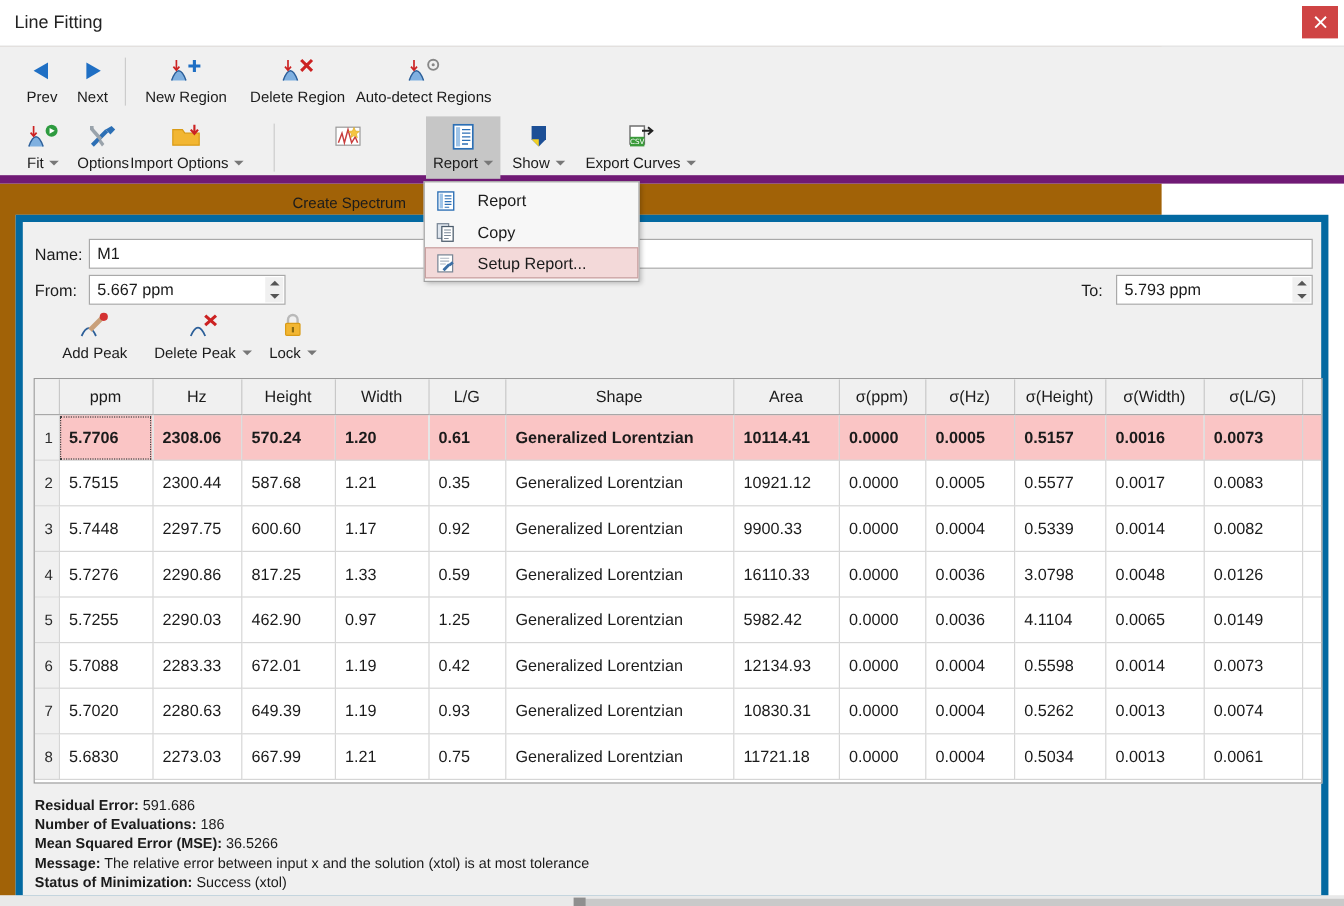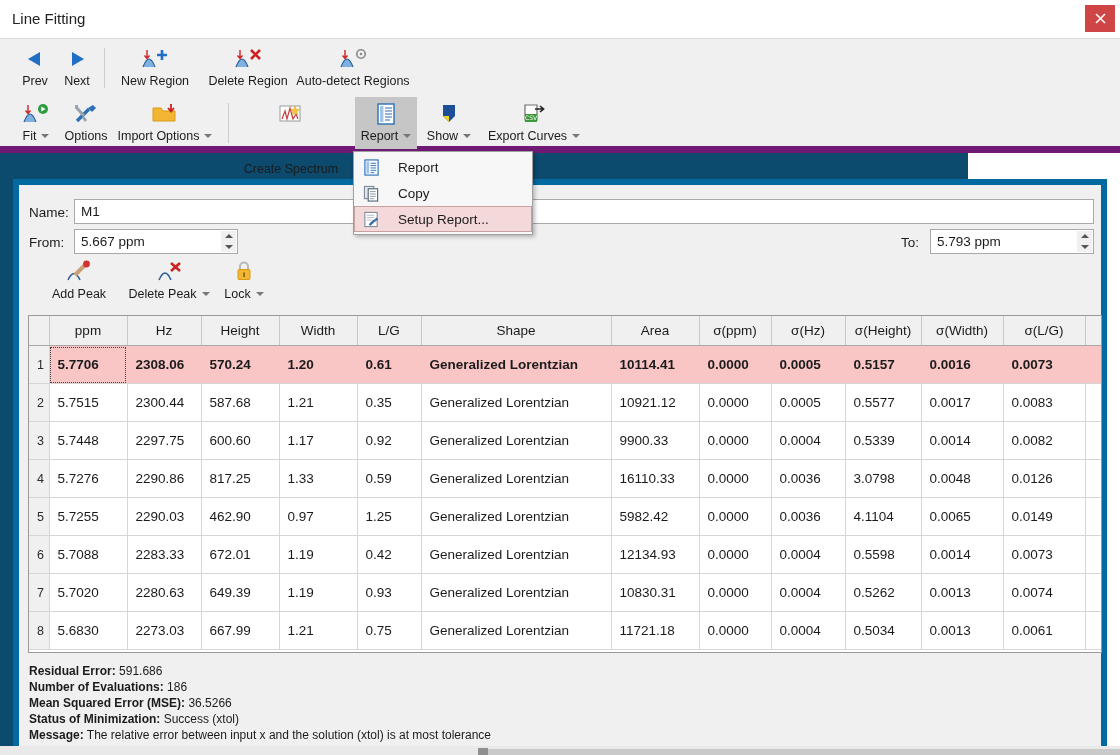--- a/index.html
+++ b/index.html
@@ -5,21 +5,21 @@
   html, body {
     margin: 0; padding: 0;
     width: 1120px; height: 755px;
     background: #ffffff;
     font-family: "Liberation Sans", sans-serif;
     overflow: hidden;
   }
   #app {
     position: relative;
     width: 968px; height: 755px;
-    background: #0c4a6e;
+    background: #a16207;
     box-sizing: border-box;
   }
 
   
   #titlebar {
     position: absolute; left: 0; top: 0;
     width: 1120px; height: 39px;
     background: #ffffff;
     border-bottom: 1px solid #dcdcdc;
     box-sizing: border-box;
@@ -324,21 +324,21 @@
             <path d="M5 19 L17 7" stroke="#2c6fb5" stroke-width="3.4"></path>
             <path d="M16 6 L21 3 L24 6 L20 10 Z" fill="#2c6fb5"></path>
             <path d="M4 5 L12 14" stroke="#9aa3ab" stroke-width="3"></path>
             <path d="M3 3 L6 3 L6 7 L3 6 Z" fill="#9aa3ab"></path>
             <path d="M12 14 L15 18 L13 20 L10 16 Z" fill="#9aa3ab"></path>
           </svg>
         </div>
         <div class="tb-lbl">Options</div>
       </div>
 
-      <div class="tb-item" style="left:110px; top:0; width:110px;text-align:center;">
+      <div class="tb-item" style="left:101px; top:0; width:110px;text-align:center;">
         <div class="tb-ico">
           <svg width="30" height="24" viewBox="0 0 30 24">
             <path d="M3 6 L3 19 L25 19 L25 9 L13 9 L11 6 Z" fill="#f2b632" stroke="#d99b16" stroke-width="1"></path>
             <path d="M21 2 L21 9 M18 6 L21 9.6 L24 6" stroke="#cc2222" stroke-width="1.8" fill="none"></path>
           </svg>
         </div>
         <div class="tb-lbl lbl-caret">
           <span>Import Options</span>
           <span class="caret"></span>
         </div>
@@ -659,26 +659,26 @@
       </div>
       <div>
         <b>Number of Evaluations:</b>
         <span>186</span>
       </div>
       <div>
         <b>Mean Squared Error (MSE):</b>
         <span>36.5266</span>
       </div>
       <div>
+        <b>Message:</b>
+        <span>The relative error between input x and the solution (xtol) is at most tolerance</span>
+      </div>
+      <div>
         <b>Status of Minimization:</b>
         <span>Success (xtol)</span>
-      </div>
-      <div>
-        <b>Message:</b>
-        <span>The relative error between input x and the solution (xtol) is at most tolerance</span>
       </div>
     </div>
   </div>
 
   <div id="report-menu">
 
     <div class="menu-item">
       <span class="mi-ico">
         <svg width="17" height="17" viewBox="0 0 18 18">
           <rect x="2" y="1" width="14" height="16" fill="#ffffff" stroke="#2c6fb5" stroke-width="1.2"></rect>

